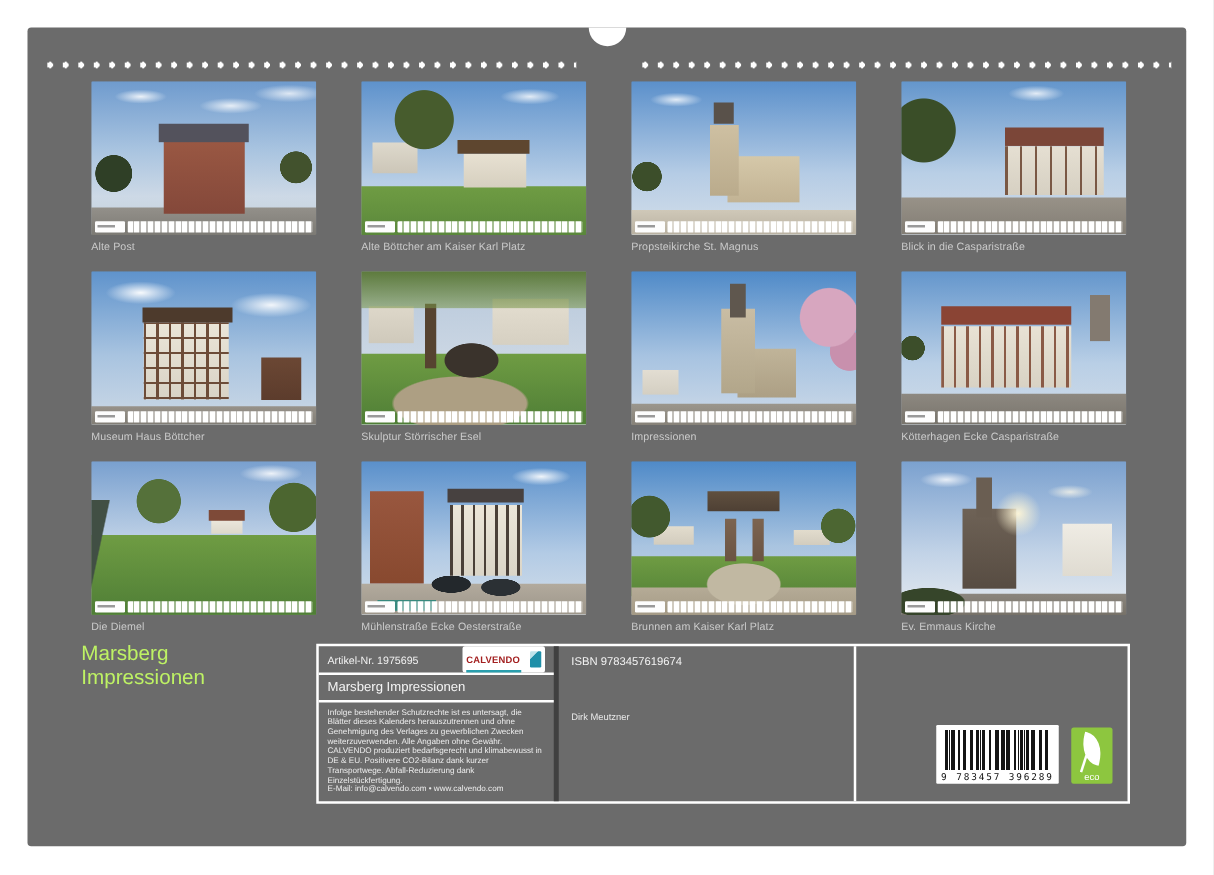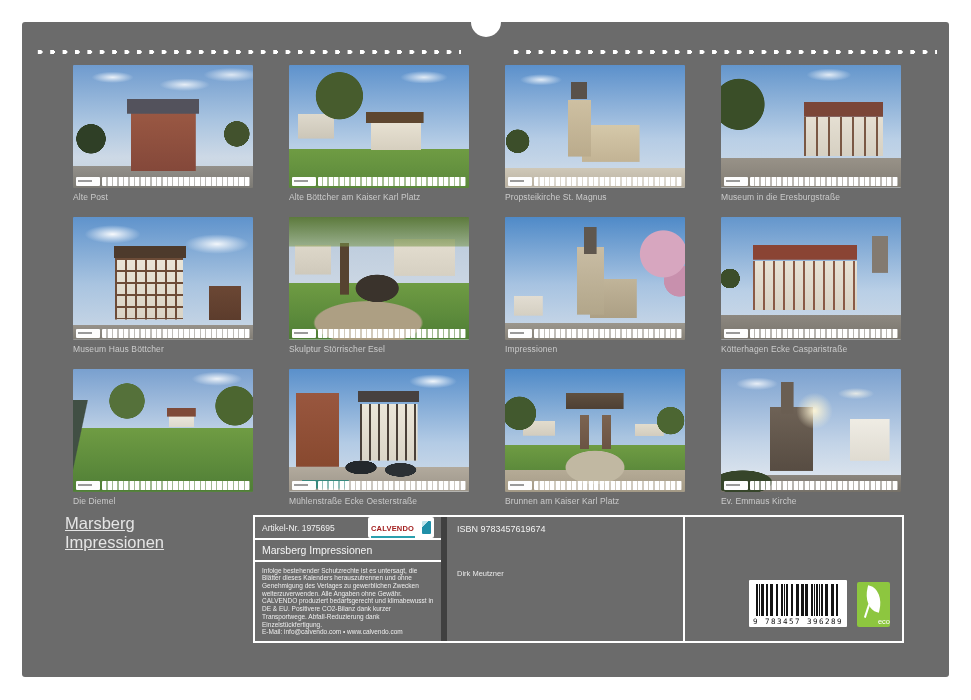--- a/index.html
+++ b/index.html
@@ -141,26 +141,26 @@
     radial-gradient(ellipse 30px 9px at 20% 12%, rgba(255,255,255,.8), rgba(255,255,255,0) 70%) no-repeat,
     radial-gradient(ellipse 26px 8px at 75% 20%, rgba(255,250,235,.75), rgba(255,255,255,0) 70%) no-repeat,
     linear-gradient(#6a5e52,#6a5e52) 36% 14%/7% 26% no-repeat,
     linear-gradient(#6e6256,#574c42) 36% 64%/24% 52% no-repeat,
     linear-gradient(#efece4,#dfdbd1) 92% 62%/22% 34% no-repeat,
     radial-gradient(ellipse 30px 12px at 12% 92%, #36452a 96%, rgba(0,0,0,0)) no-repeat,
     linear-gradient(#8b867e,#767168) 50% 100%/100% 14% no-repeat,
     linear-gradient(180deg,#7ba1cf,#c2d3e7 60%,#e6ebf0); }
 
   
-  .cover-title { position:absolute; left:43px; top:492px; font-size:16.5px; line-height:19px; color:#e5e5e5;text-decoration:underline; }
+  .cover-title { position:absolute; left:43px; top:492px; font-size:16.5px; line-height:19px; color:#bef264; }
 
   
   .info-frame { position:absolute; left:231px; top:493px; width:651px; height:128px;
                 border:2px solid #fff; display:flex; }
-  .col1 { width:192px; border-right:6px solid #404040; display:flex; flex-direction:column; }
+  .col1 { width:192px; border-right:4px solid #404040; display:flex; flex-direction:column; }
   .col2 { width:238px; border-right:2px solid #fff; position:relative; }
   .col3 { flex:1; position:relative; }
 
   .cellA { height:29px; border-bottom:2px solid #fff; display:flex; align-items:center;
            justify-content:space-between; padding:0 7px; }
   .cellB { height:29px; border-bottom:2px solid #fff; display:flex; align-items:center; padding:0 7px;
            font-size:10.5px; color:#f5f5f5; }
   .cellC { flex:1; padding:5px 7px; font-size:6.5px; line-height:7.7px; color:#ededed; }
   .artikel { font-size:8.5px; color:#f2f2f2; }
 
@@ -184,21 +184,21 @@
             repeating-linear-gradient(90deg, rgba(0,0,0,0) 0 3px, #141414 3px 4px, rgba(0,0,0,0) 4px 11px); }
   .bcnum { text-align:center; font-size:7.5px; letter-spacing:1.5px; color:#111;
            font-family:"DejaVu Sans Mono", monospace; margin-top:1px; }
 
   .eco { position:absolute; left:172px; top:65px; width:33px; height:45px;
          background:#8dc63f; border-radius:2px; overflow:hidden; }
   .eco-leaf { position:absolute; left:8px; top:5px; width:17px; height:24px;
               background:#fff; border-radius:0 90% 0 90%; transform:rotate(14deg); }
   .eco-stem { position:absolute; left:9px; top:22px; width:2px; height:14px;
               background:#fff; transform:rotate(18deg); }
-  .eco-label { position:absolute; bottom:1px; left:0; right:0; text-align:right;
+  .eco-label { position:absolute; bottom:1px; left:0; right:0; text-align:center;
                font-size:7.5px; color:#fff; }
 </style>
 </head>
 <body>
 
 <div class="stage">
   <div class="cover">
     <div class="holes left"></div>
     <div class="holes right"></div>
     <div class="hang-notch"></div>
@@ -231,21 +231,21 @@
         </div>
         <figcaption class="caption">Propsteikirche St. Magnus</figcaption>
       </figure>
       <figure class="thumb">
         <div class="photo p4">
           <div class="calstrip">
               <span class="cal-month"></span>
               <span class="cal-days"></span>
             </div>
         </div>
-        <figcaption class="caption">Museum in die Eresburgstraße</figcaption>
+        <figcaption class="caption">Blick in die Casparistraße</figcaption>
       </figure>
       <figure class="thumb">
         <div class="photo p5">
           <div class="calstrip">
               <span class="cal-month"></span>
               <span class="cal-days"></span>
             </div>
         </div>
         <figcaption class="caption">Museum Haus Böttcher</figcaption>
       </figure>

